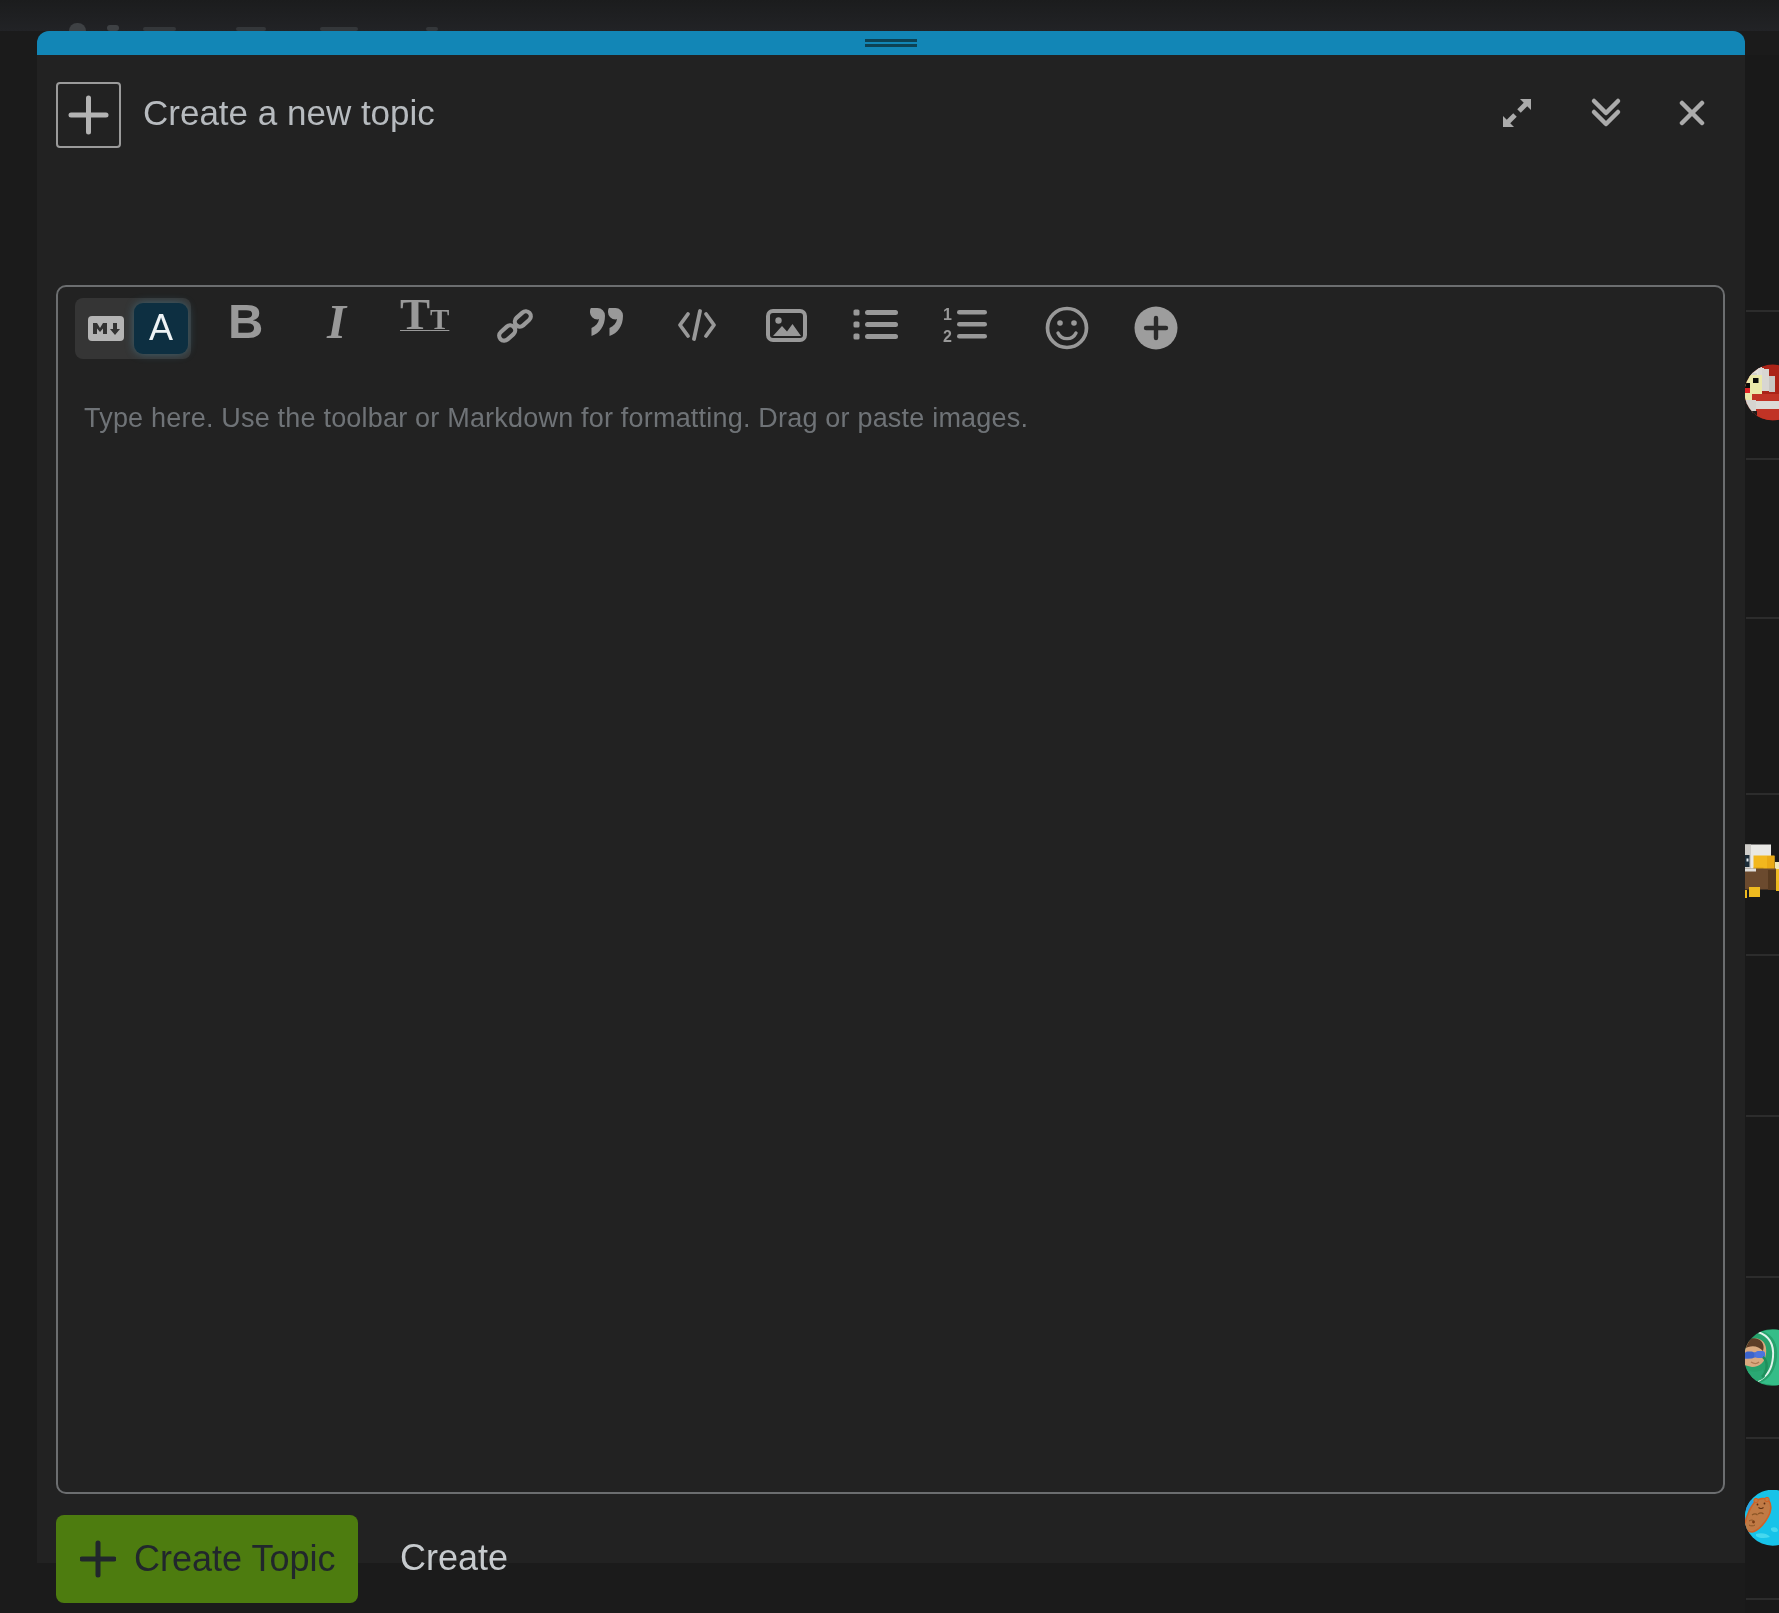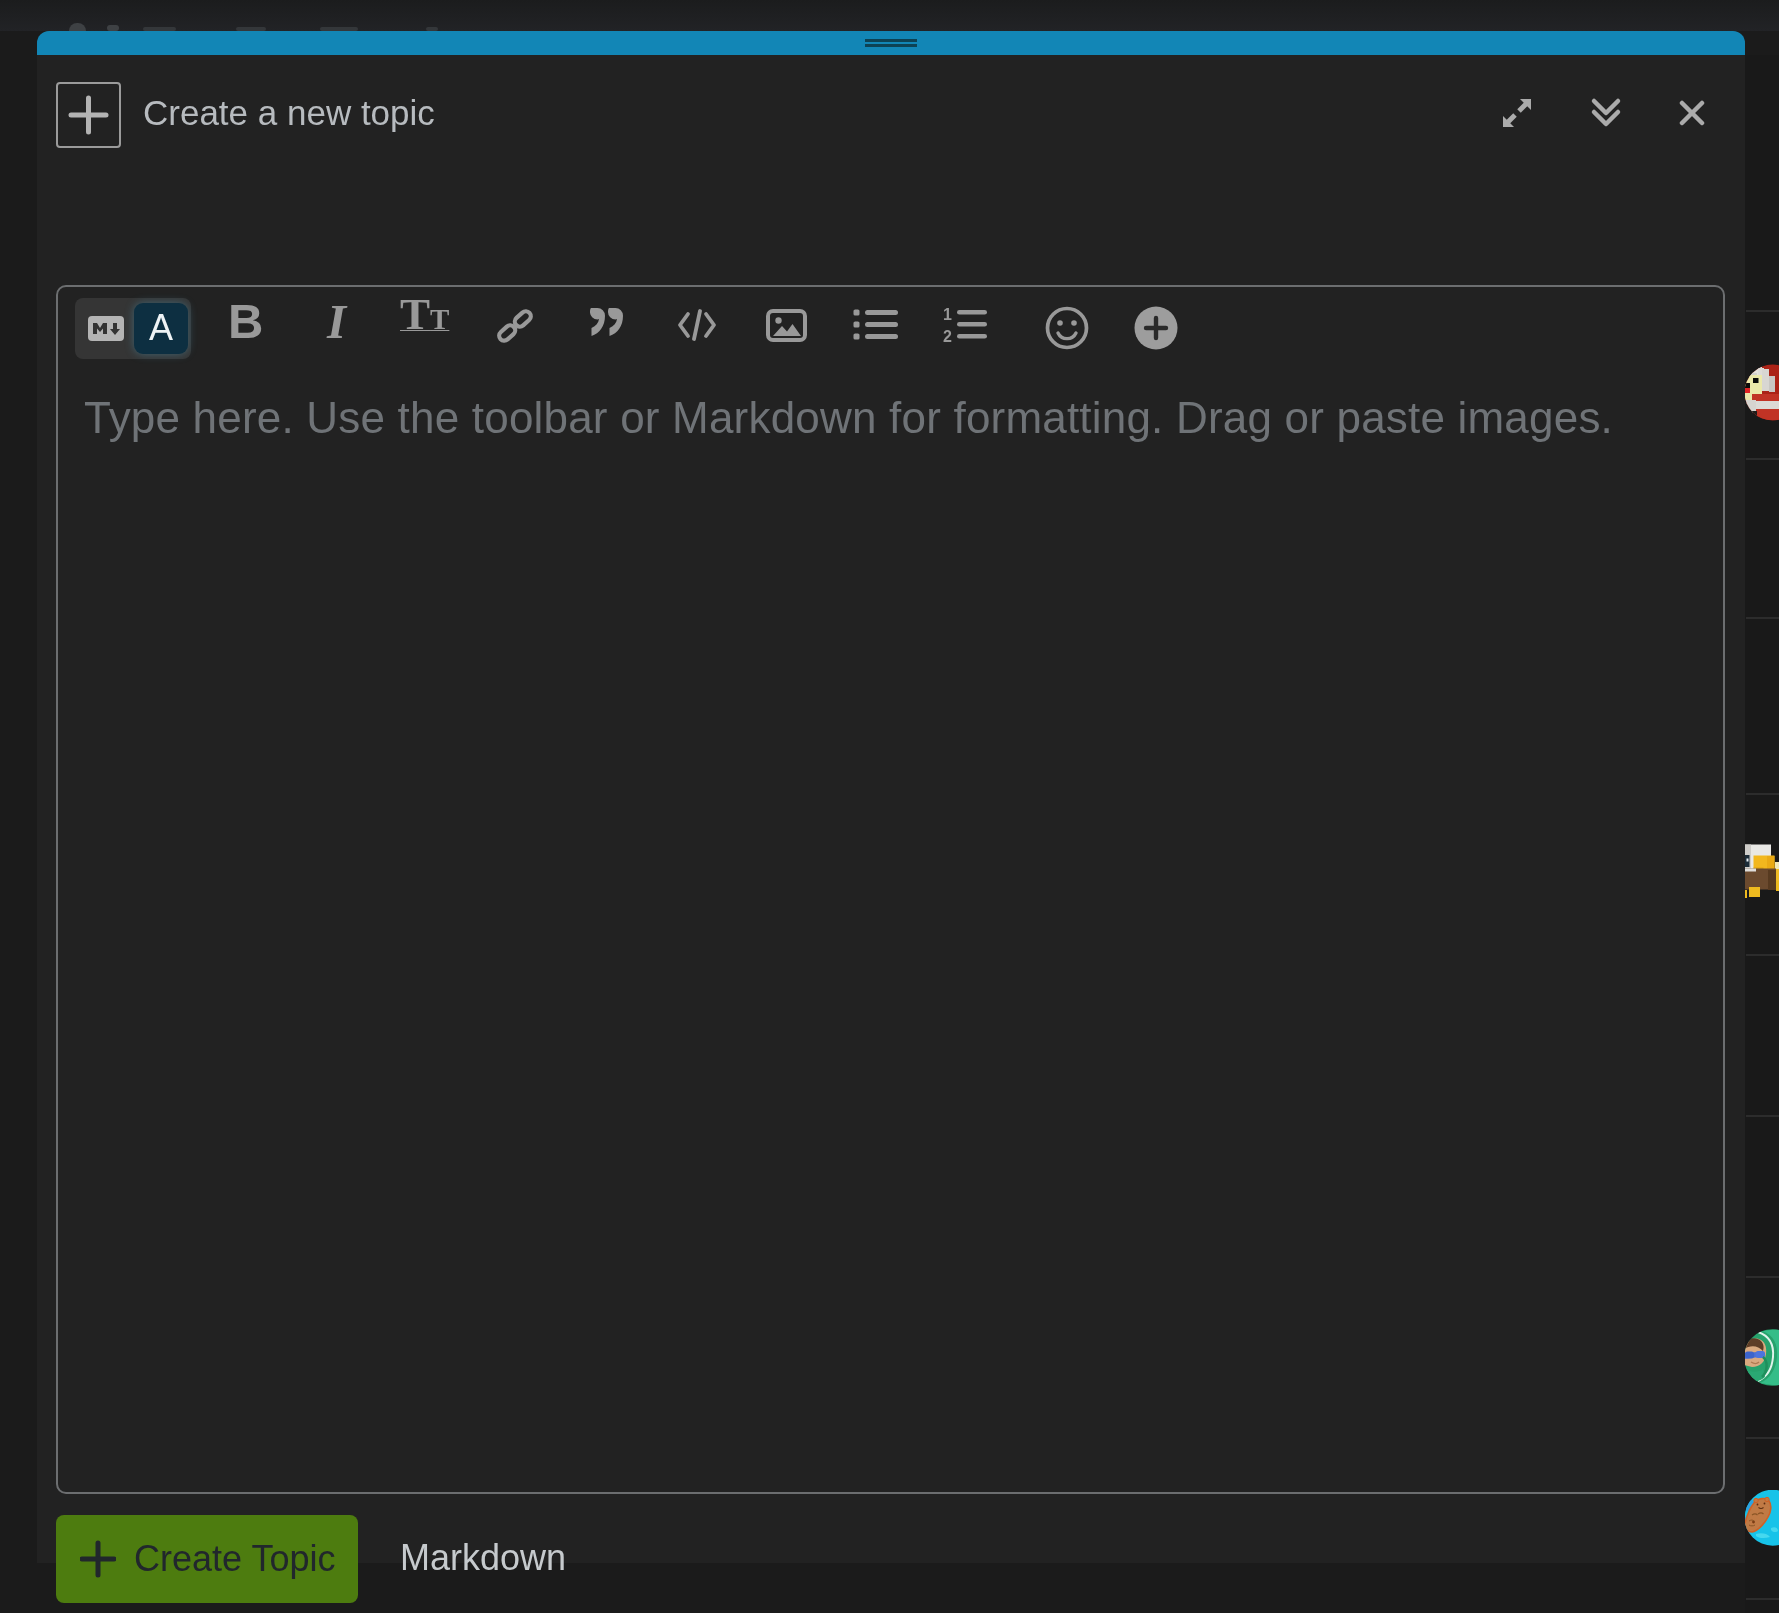--- a/index.html
+++ b/index.html
@@ -48,21 +48,21 @@
   #toggle{position:absolute;left:17px;top:11px;width:116px;height:61px;
           background:#353535;border-radius:8px;}
   #mdbadge{position:absolute;left:13px;top:18px;width:36px;height:25px;
            background:#b4b4b4;border-radius:4px;}
   #aseg{position:absolute;left:59px;top:5px;width:54px;height:51px;background:#0d2f41;
         border-radius:9px;box-shadow:0 0 10px rgba(90,190,230,0.35);
         color:#eef3f5;font-size:36px;text-align:center;line-height:50px;}
 
   .ticon{position:absolute;top:28px;color:#999999;}
 
-  #bodyph{position:absolute;left:26px;top:109px;font-size:44px;line-height:44px;color:#6f7377;letter-spacing:0.2px;}
+  #bodyph{position:absolute;left:26px;top:109px;font-size:27px;line-height:44px;color:#6f7377;letter-spacing:0.2px;}
 
   
   #createbtn{left:19px;top:1484px;width:302px;height:88px;background:#4d7c0f;
              border-radius:8px;color:#21272c;}
   #createbtn .plus{position:absolute;left:24px;top:22px;}
   #createbtn .lbl{position:absolute;left:78px;top:22px;font-size:36px;line-height:44px;}
   #discard{left:363px;top:1505px;font-size:36px;line-height:44px;color:#c6cacd;}
 </style>
 </head>
 <body>
@@ -281,14 +281,14 @@
 
   <div id="createbtn" class="abs">
     <svg class="plus" width="36" height="44" viewBox="0 0 36 44">
       <g stroke="#21272c" stroke-width="5" stroke-linecap="round">
         <line x1="18" y1="6" x2="18" y2="38"></line>
         <line x1="2" y1="22" x2="34" y2="22"></line>
       </g>
     </svg>
     <span class="lbl">Create Topic</span>
   </div>
-  <div id="discard" class="abs">Markdown</div>
+  <div id="discard" class="abs">Create</div>
 </div>
 
 </body></html>

